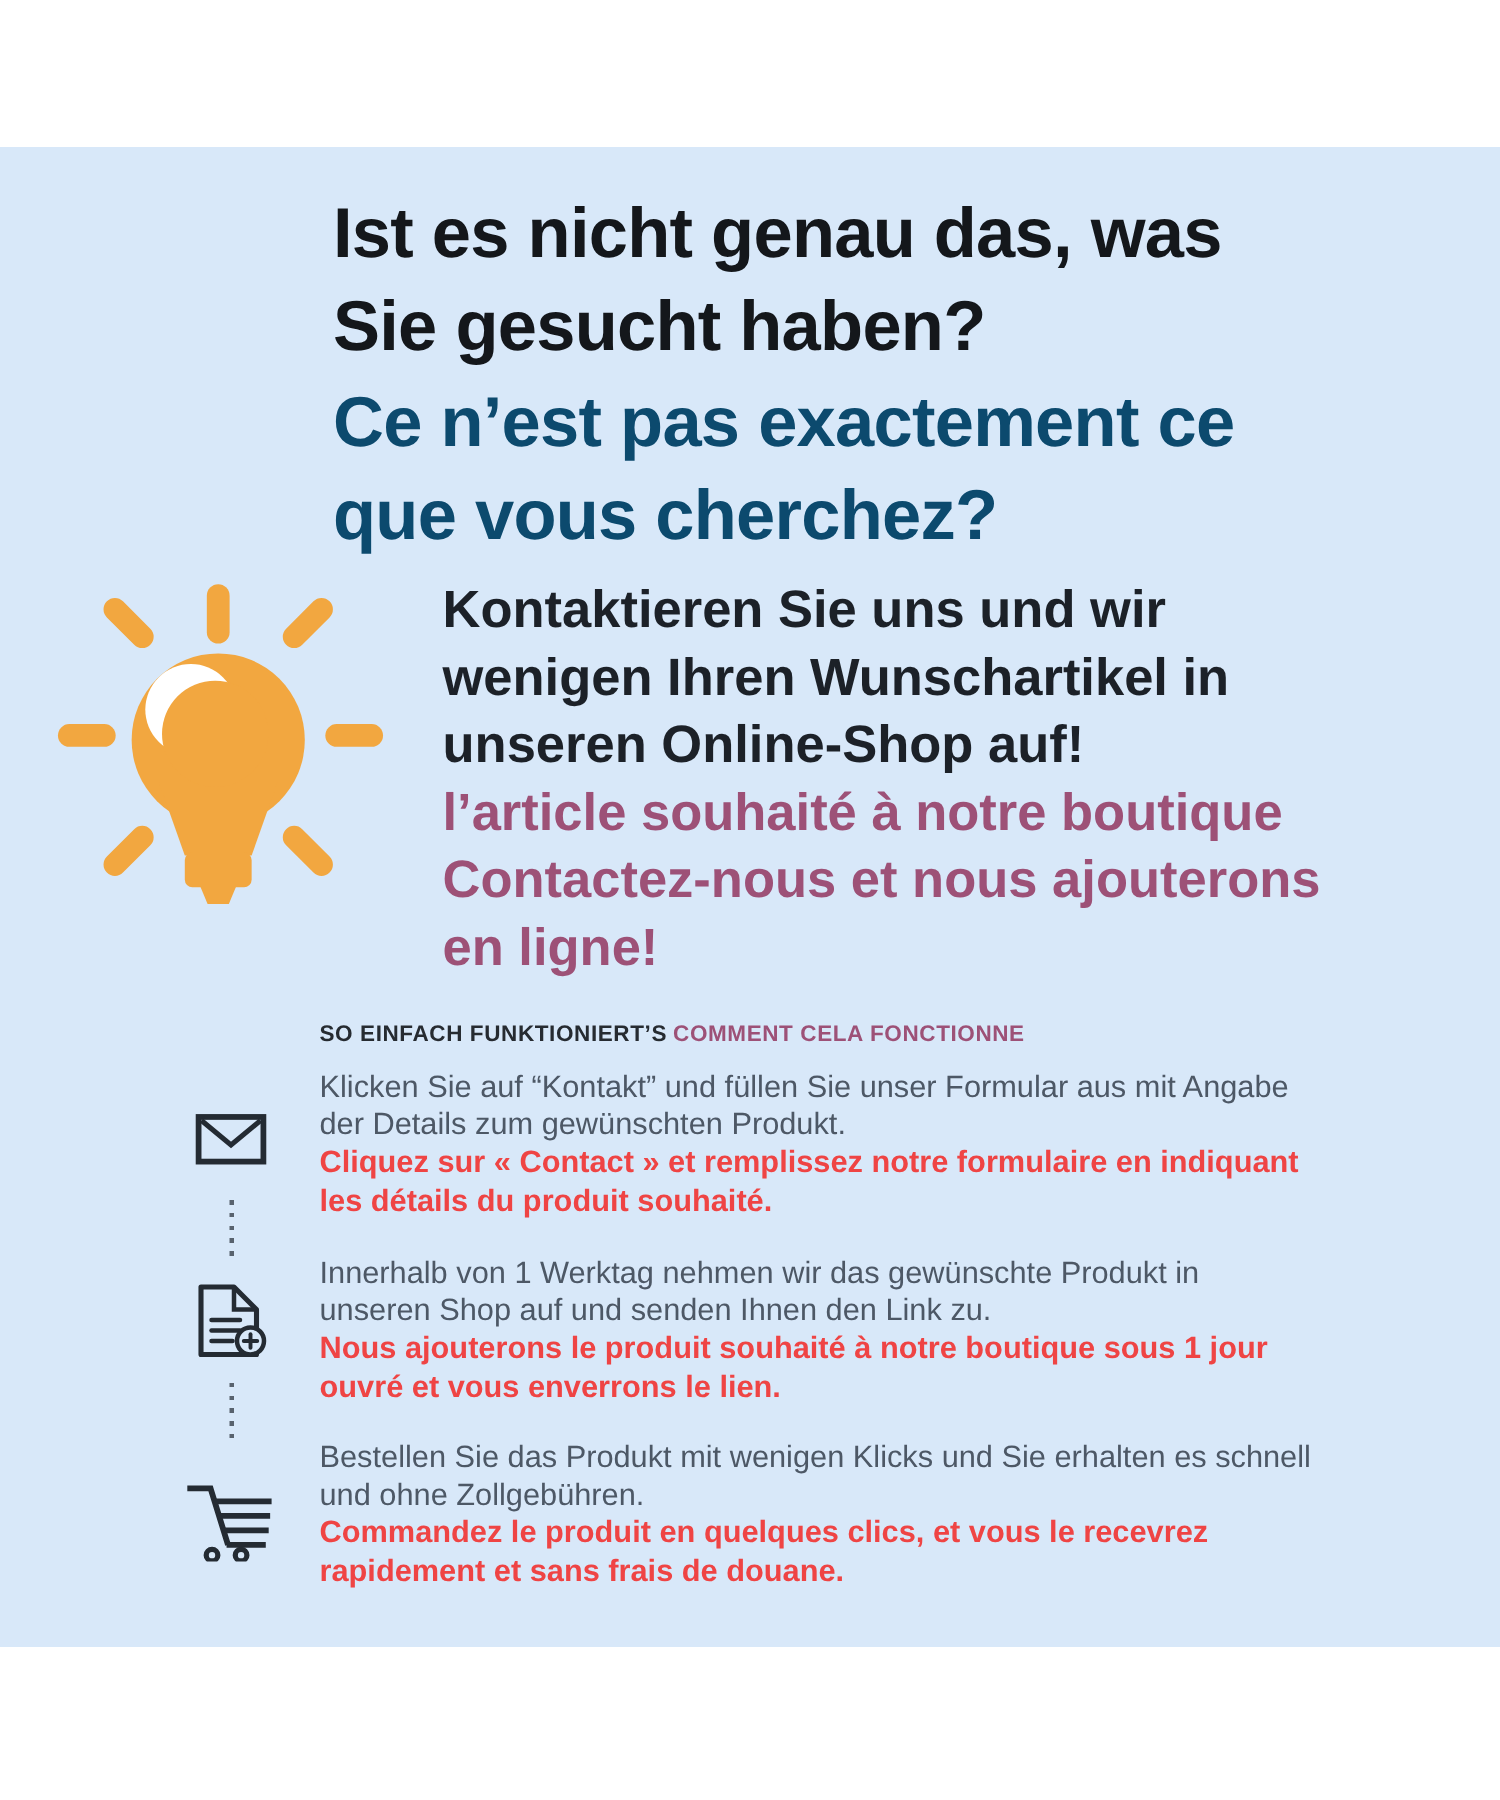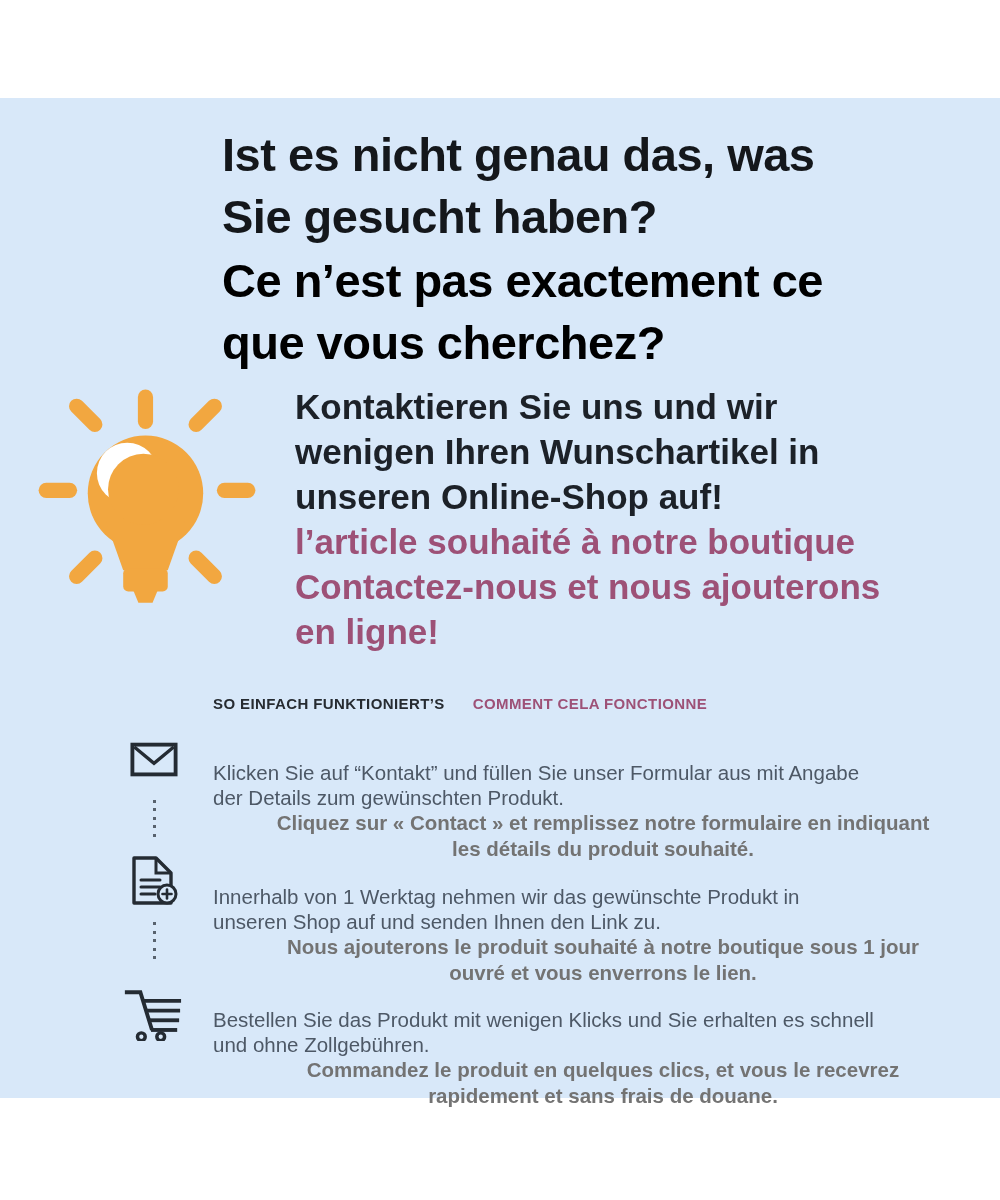--- a/index.html
+++ b/index.html
@@ -6,36 +6,36 @@
   .canvas{
     position:relative;width:1000px;height:1200px;background:#ffffff;
     font-family:"Liberation Sans",sans-serif;overflow:hidden;
   }
   .panel{position:absolute;left:0;top:98px;width:1000px;height:1000px;background:#d8e8f9;}
   .line{white-space:nowrap;}
 
   .headline{position:absolute;left:222px;font-size:47px;font-weight:700;
     line-height:62px;letter-spacing:-0.5px;}
   .headline-de{top:124px;color:#14171b;}
-  .headline-fr{top:250px;color:#000000;}
+  .headline-fr{top:250px;color:#0c4a6e;}
 
   .intro{position:absolute;left:295px;font-size:35px;font-weight:700;line-height:45px;}
   .intro-de{top:384px;color:#1c2128;}
   .intro-fr{top:519px;color:#9d5177;}
 
   .bulb{position:absolute;left:38px;top:388px;width:218px;height:238px;}
 
-  .how-row{position:absolute;left:213px;top:695px;display:flex;gap:28px;
+  .how-row{position:absolute;left:213px;top:681px;display:flex;gap:4px;
     font-size:15px;font-weight:700;letter-spacing:0.4px;align-items:center;}
   .how-de{color:#262b31;}
   .how-fr{color:#9d5177;}
 
-  .step-text{position:absolute;left:213px;width:780px;font-size:20.5px;line-height:25.2px;margin-top:48px;}
+  .step-text{position:absolute;left:213px;width:780px;font-size:20.5px;line-height:25.2px;}
   .step-de{color:#4d5866;font-weight:400;}
-  .step-fr{color:#737373;font-weight:700;text-align:center;}
+  .step-fr{color:#ef4444;font-weight:700;}
   .step1{top:712px;}
   .step2{top:836px;}
   .step3{top:959px;}
 
   .step-icon{position:absolute;}
   .icon-envelope{left:130px;top:742px;width:48px;height:36px;}
   .icon-document{left:130px;top:855px;width:48px;height:52px;}
   .icon-cart{left:121px;top:986px;width:62px;height:55px;}
 
   .dotline{position:absolute;left:153px;width:3px;height:38px;

